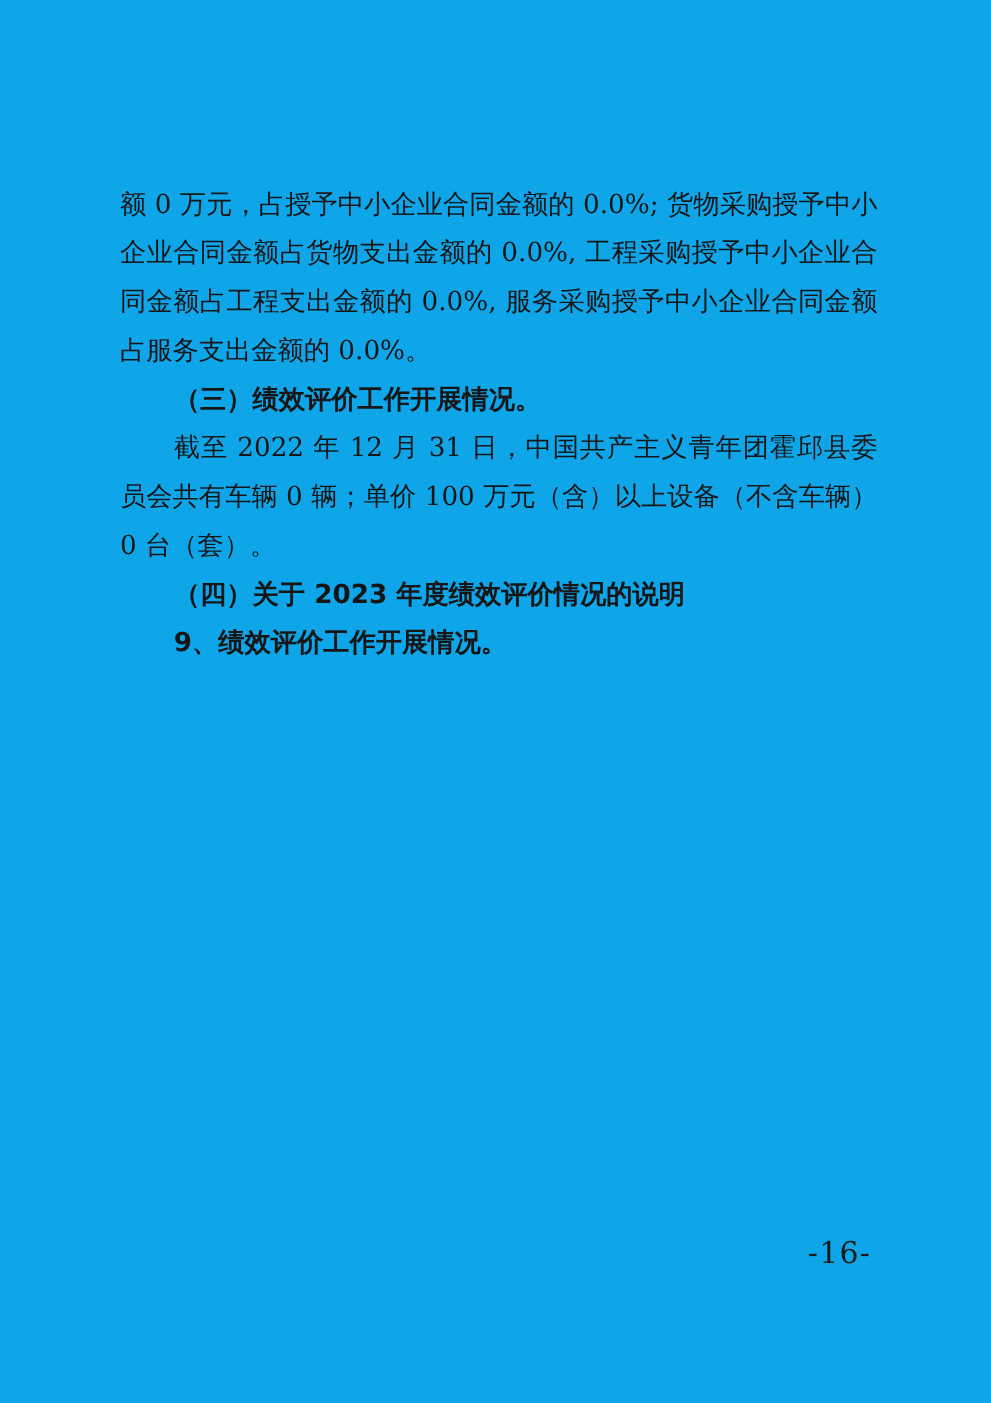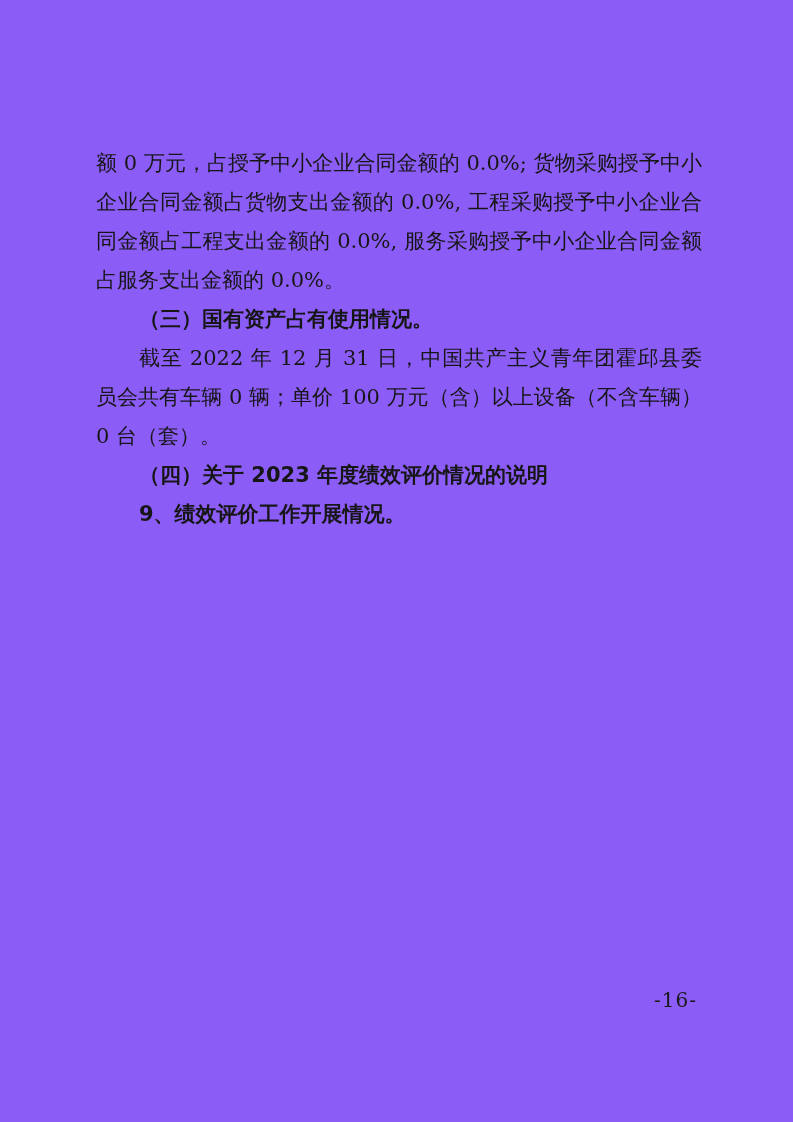--- a/index.html
+++ b/index.html
@@ -5,21 +5,21 @@
   html, body {
     margin: 0;
     padding: 0;
     background: #e8e8e8;
   }
   .page {
     position: relative;
     width: 793px;
     height: 1122px;
     margin: 0 auto;
-    background: #8b5cf6;
+    background: #0ea5e9;
     overflow: hidden;
     color: #161616;
   }
   .content {
     position: absolute;
     left: 96px;
     top: 144px;
     width: 606px;
   }
   .para, .heading, .subheading {
@@ -43,30 +43,30 @@
   .heading, .subheading {
     font-family: "DejaVu Sans", "Liberation Sans", sans-serif;
     font-weight: 700;
     text-indent: 43px;
   }
   .page-footer {
     position: absolute;
     top: 988px;
     right: 96px;
     font-family: "DejaVu Serif", "Liberation Serif", serif;
-    font-size: 20px;
+    font-size: 24px;
     letter-spacing: 1px;
     color: #1a1a1a;
   }
 </style>
 </head>
 <body>
 
 <div class="page">
   <div class="content">
     <p class="para no-indent">额 0 万元，占授予中小企业合同金额的 0.0%; 货物采购授予中小企业合同金额占货物支出金额的 0.0%, 工程采购授予中小企业合同金额占工程支出金额的 0.0%, 服务采购授予中小企业合同金额占服务支出金额的 0.0%。</p>
-    <p class="heading">（三）国有资产占有使用情况。</p>
+    <p class="heading">（三）绩效评价工作开展情况。</p>
     <p class="para indent">截至 2022 年 12 月 31 日，中国共产主义青年团霍邱县委员会共有车辆 0 辆；单价 100 万元（含）以上设备（不含车辆）0 台（套）。</p>
     <p class="heading">（四）关于 2023 年度绩效评价情况的说明</p>
     <p class="subheading">9、绩效评价工作开展情况。</p>
   </div>
   <div class="page-footer">-16-</div>
 </div>
 
 </body></html>

